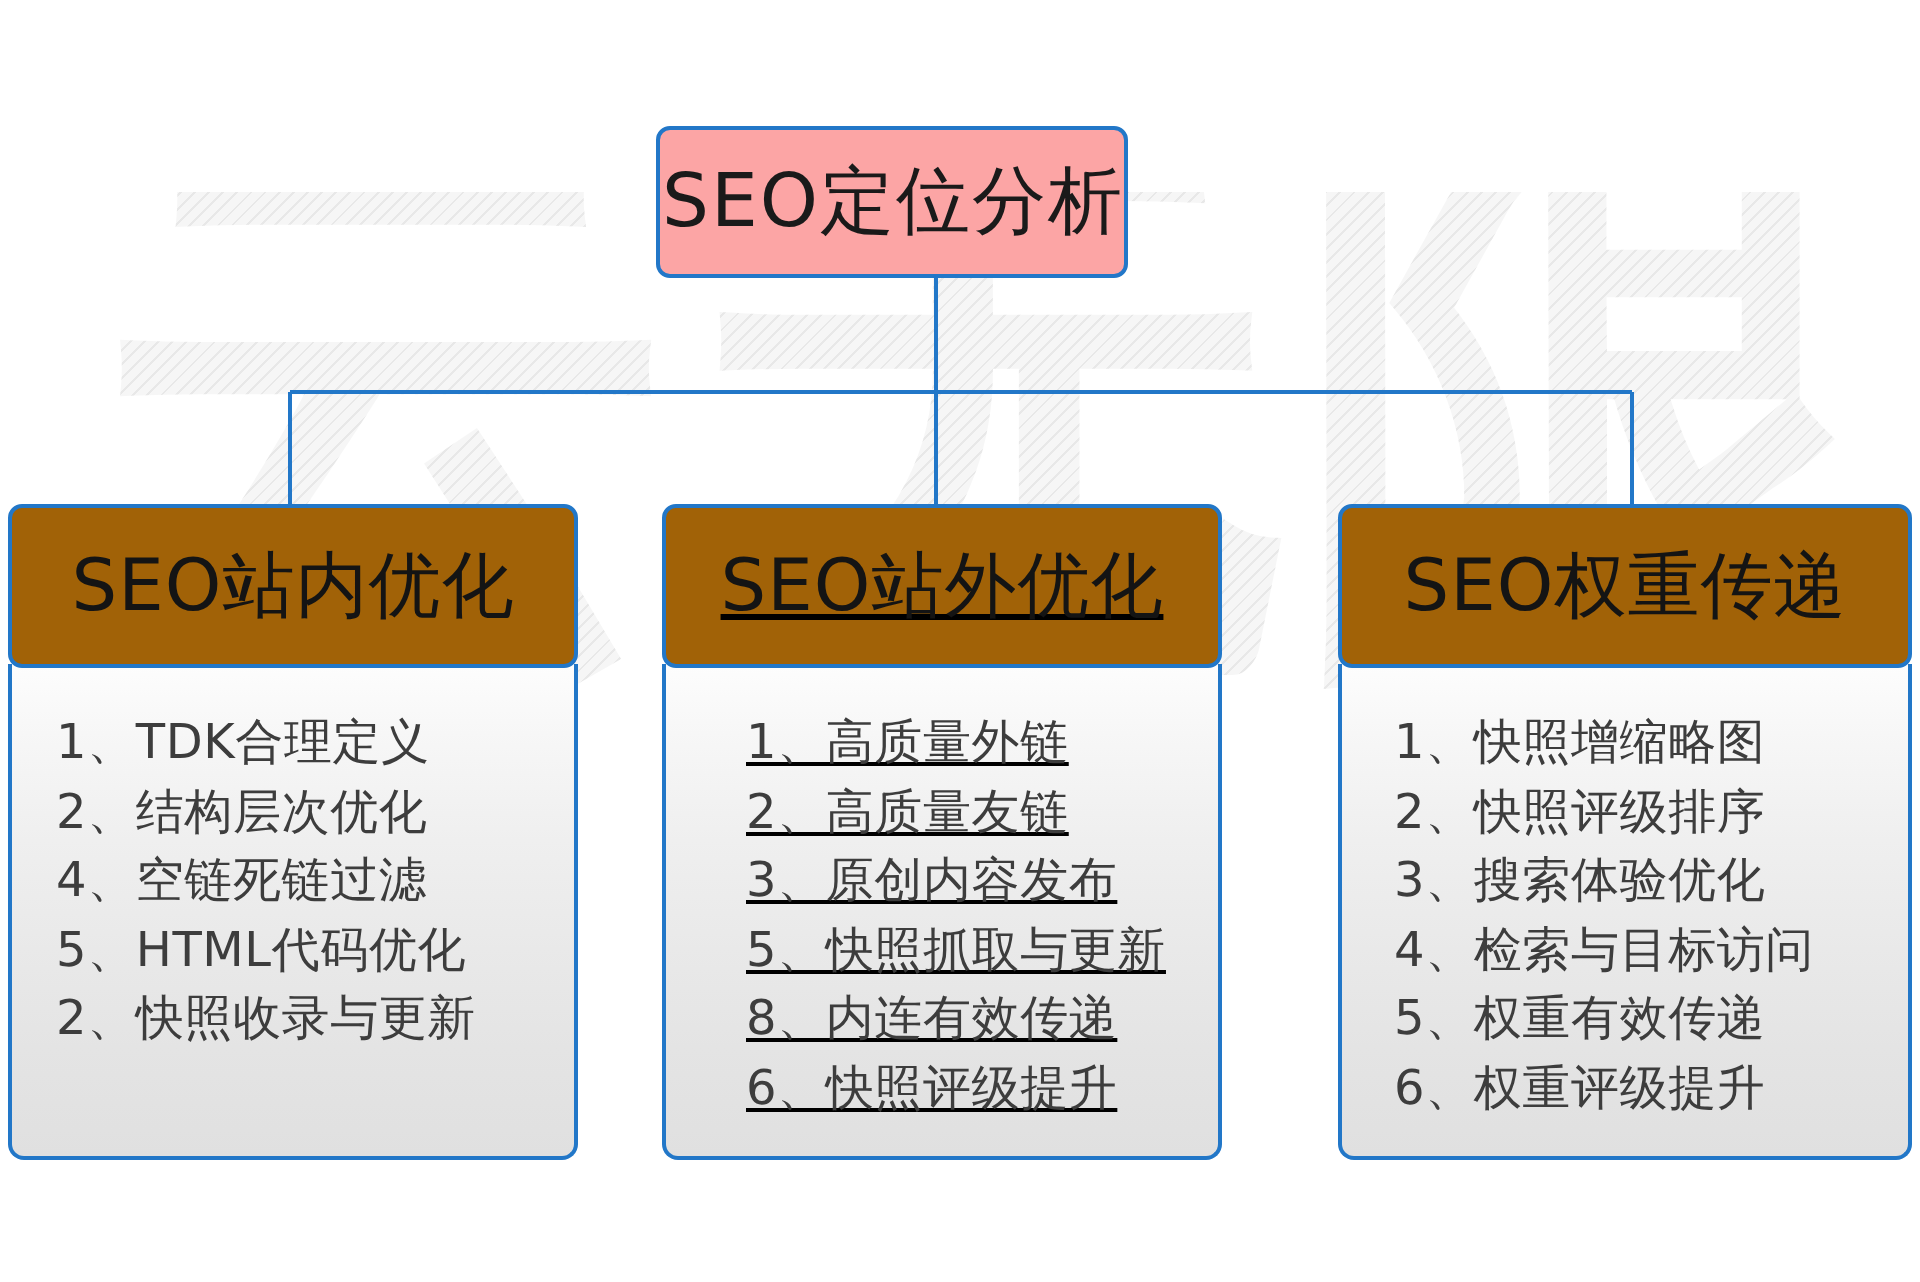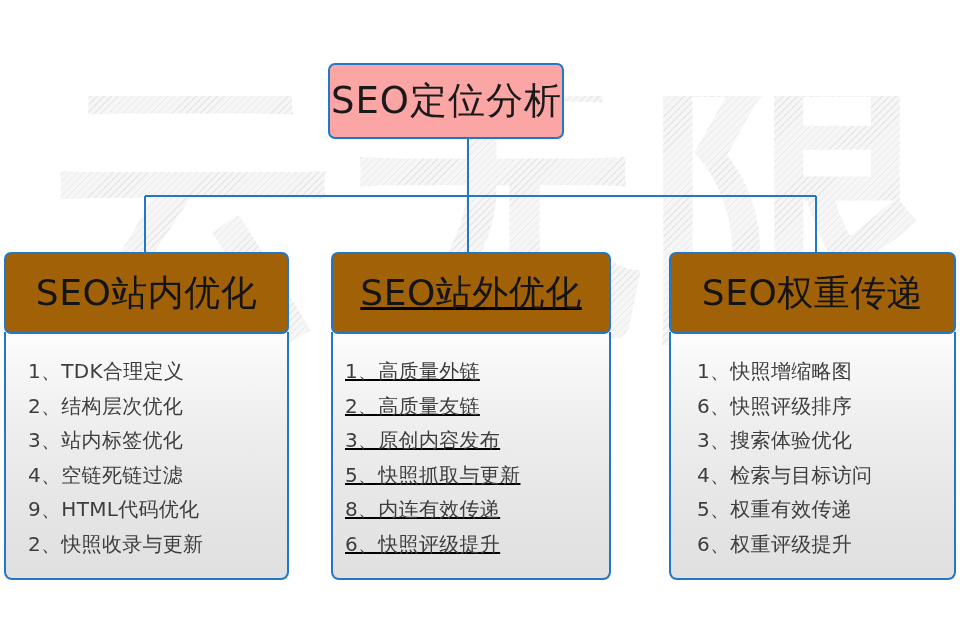--- a/index.html
+++ b/index.html
@@ -140,25 +140,25 @@
         #e0e0e0 100%);
     padding: 22px 0 20px 0;
     height: 248px;
   }
 
   .col-list {
     list-style: none;
     margin: 0;
     padding: 0 0 0 22px;
   }
-  #col-1 .col-list { padding-left: 12px; }
+  #col-1 .col-list { padding-left: 40px; }
   #col-2 .col-list { padding-left: 26px; }
 
   .col-list li {
-    font-size: 20px;
+    font-size: 24px;
     line-height: 34.5px;
     color: #3d3d3d;
     white-space: nowrap;
     font-family: "DejaVu Sans", "Liberation Sans", sans-serif;
     letter-spacing: 0.3px;
   }
 </style>
 </head>
 <body>
 
@@ -186,23 +186,22 @@
   </div>
 
   <div class="column" id="col-0">
     <div class="col-header">
       <span class="col-header-title">SEO站内优化</span>
     </div>
     <div class="col-body">
       <ul class="col-list">
         <li>1、TDK合理定义</li>
         <li>2、结构层次优化</li>
-        <li>3、站内标签优化</li>
         <li>4、空链死链过滤</li>
-        <li>9、HTML代码优化</li>
+        <li>5、HTML代码优化</li>
         <li>2、快照收录与更新</li>
       </ul>
     </div>
   </div>
 
   <div class="column" id="col-1">
     <div class="col-header">
       <span class="col-header-title">SEO站外优化</span>
     </div>
     <div class="col-body">
@@ -217,21 +216,21 @@
     </div>
   </div>
 
   <div class="column" id="col-2">
     <div class="col-header">
       <span class="col-header-title">SEO权重传递</span>
     </div>
     <div class="col-body">
       <ul class="col-list">
         <li>1、快照增缩略图</li>
-        <li>6、快照评级排序</li>
+        <li>2、快照评级排序</li>
         <li>3、搜索体验优化</li>
         <li>4、检索与目标访问</li>
         <li>5、权重有效传递</li>
         <li>6、权重评级提升</li>
       </ul>
     </div>
   </div>
 
 </div>
 

